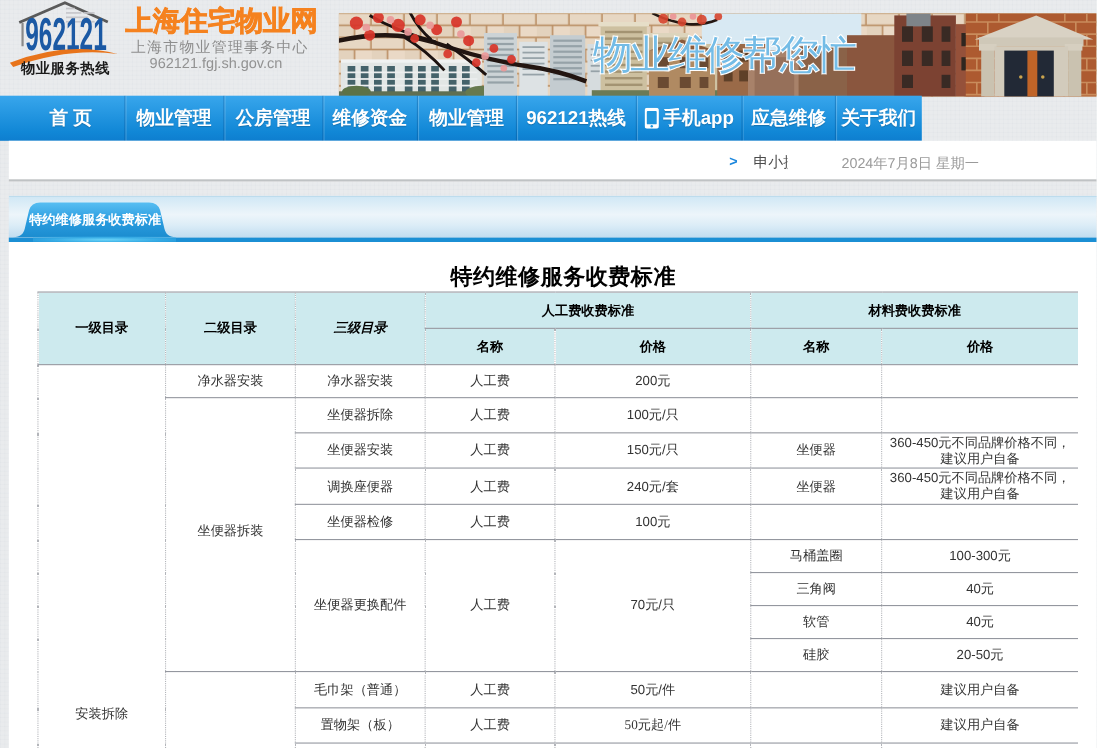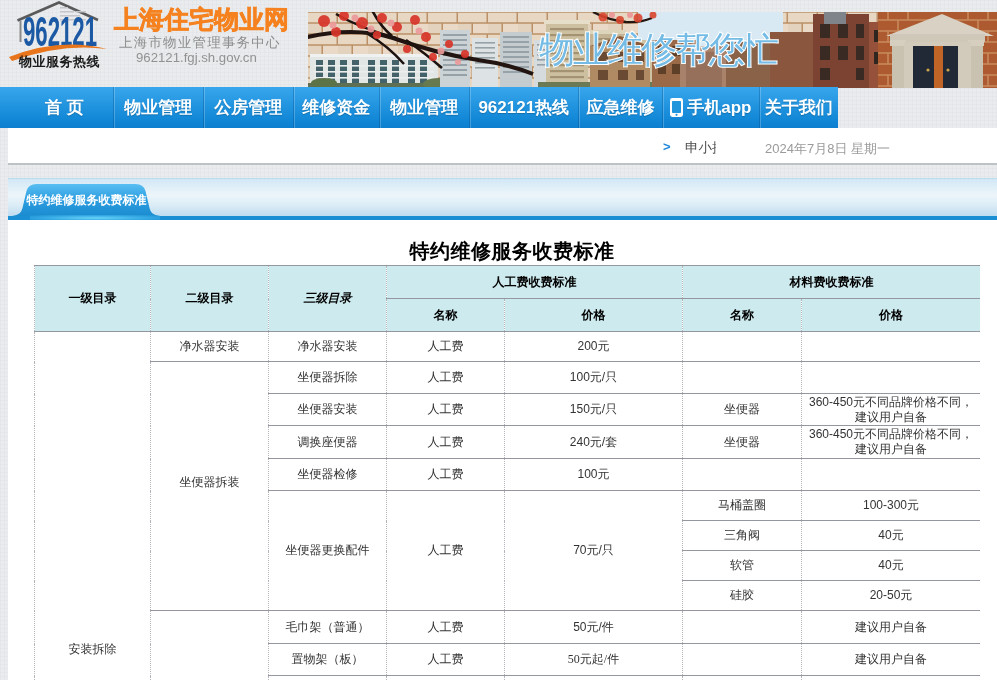--- a/index.html
+++ b/index.html
@@ -263,26 +263,26 @@
     </svg>
   </div>
 </div>
 <div id="nav">
   <div class="it" style="width:119px;padding-left:26px;">首 页</div>
   <div class="it" style="width:109px;margin-left:10px;">物业管理</div>
   <div class="it" style="width:109px;">公房管理</div>
   <div class="it" style="width:104px;">维修资金</div>
   <div class="it" style="width:109px;">物业管理</div>
   <div class="it" style="width:132px;">962121热线</div>
-  <div class="it" style="width:102px;">应急维修</div>
   <div class="it" style="width:117px;"><svg width="13" height="19" viewBox="0 0 13 19" style="vertical-align:-4px;margin-right:4px;">
         <rect x="0" y="0" width="13" height="19" rx="2.4" fill="#fff"></rect>
         <rect x="2" y="3" width="9" height="12" rx="0.8" fill="#2196dd"></rect>
         <circle cx="6.5" cy="16.8" r="1.1" fill="#2196dd"></circle>
       </svg>手机app应用</div>
+  <div class="it" style="width:102px;">应急维修</div>
   <div class="it" style="width:96px;">关于我们</div>
 </div>
 <div id="crumb">
   <span style="position:absolute;left:655px;top:11px;color:#1c87dd;font-weight:bold;font-size:13px;">&gt;</span>
   <span style="position:absolute;left:677px;top:11px;font-size:13.5px;color:#4a4a4a;width:31px;overflow:hidden;white-space:nowrap;display:inline-block;">申小提</span>
   <span style="position:absolute;left:757px;top:12px;font-size:13px;color:#9a9a9a;">2024年7月8日 星期一</span>
 </div>
 <div id="tabbar">
   <svg width="180" height="38" viewBox="0 0 180 38" style="position:absolute;left:0;top:0;">
     <defs>

